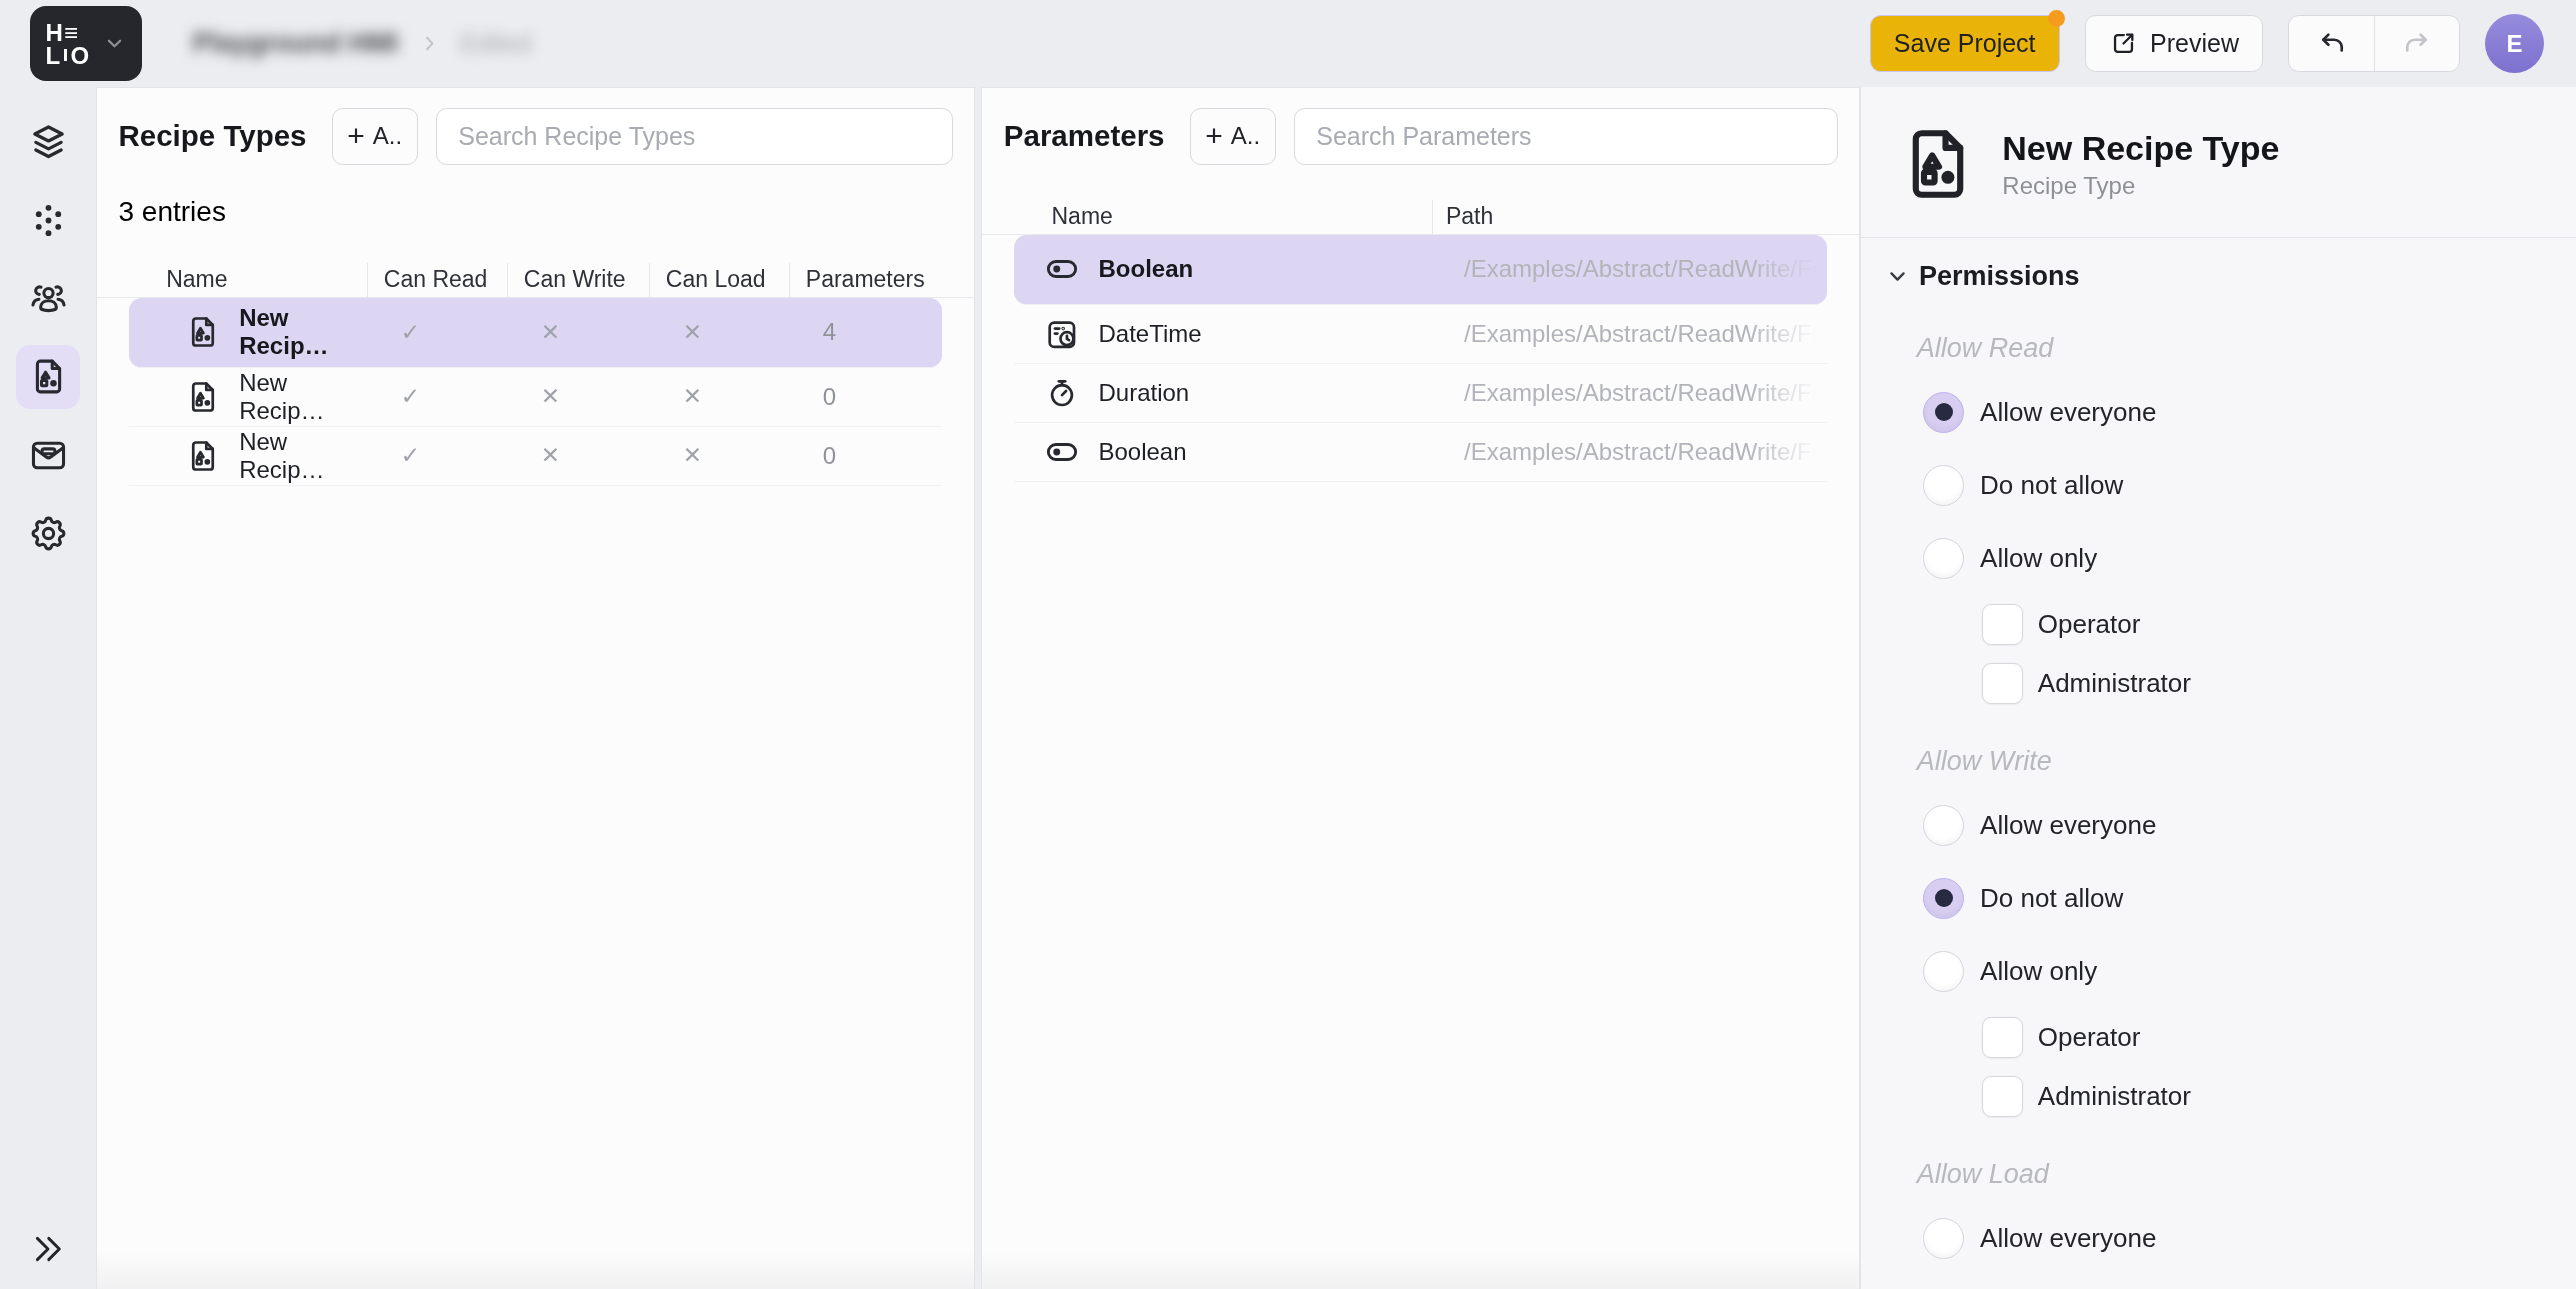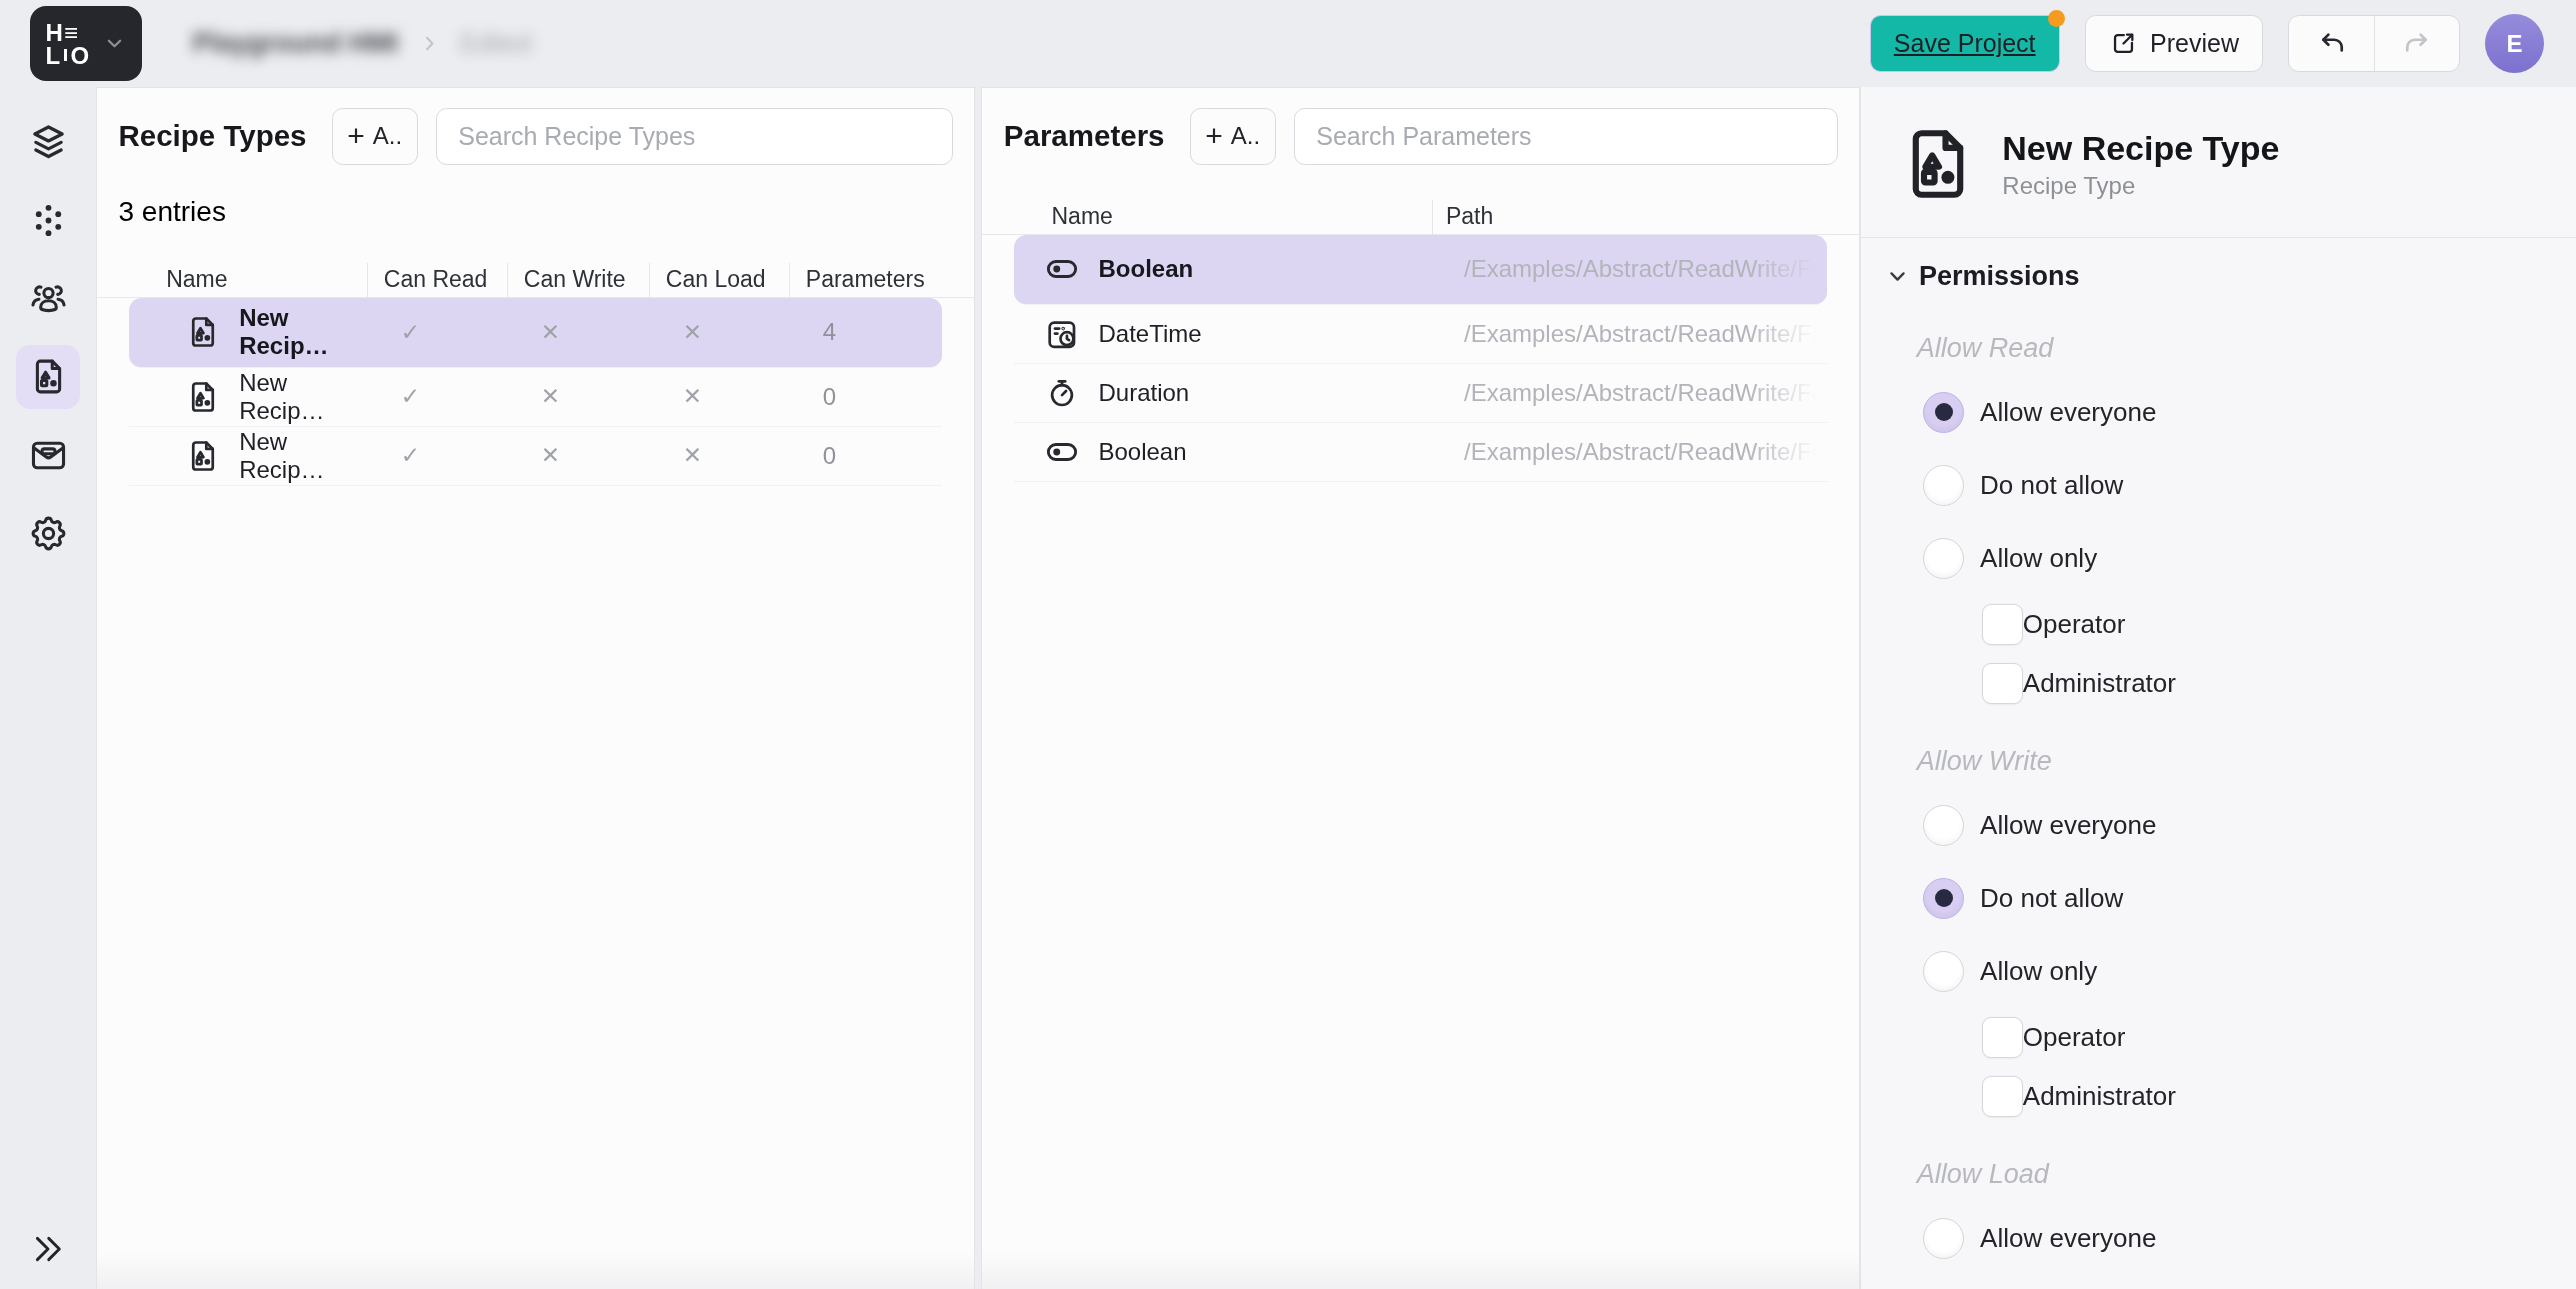--- a/index.html
+++ b/index.html
@@ -22,21 +22,21 @@
   .breadcrumb { display:flex; align-items:center; gap:19.7px; }
   .crumb-project { font-size:27px; font-weight:600; color:#45474d; filter:blur(6.3px); }
   .crumb-status  { font-size:25px; color:#a2a5ab; filter:blur(6.3px); }
   .crumb-sep { width:23px; height:23px; color:#c3c5ca; }
 
   .topbar-right { display:flex; align-items:center; gap:25px; }
   .btn { display:flex; align-items:center; gap:12.5px; height:57px; border-radius:10.7px;
     font-size:25px; color:#1e2025; padding:0 23px; cursor:pointer; background:#fbfbfc;
     border:1.8px solid #d8d9de; }
   .btn svg { width:29px; height:29px; }
-  .btn-save { background:#14b8a6; border-color:#cdc5f0; position:relative; font-weight:500;text-decoration:underline; }
+  .btn-save { background:#eab308; border-color:#cdc5f0; position:relative; font-weight:500; }
   .save-dot { position:absolute; top:-6.3px; right:-6.3px; width:17px; height:17px;
     border-radius:50%; background:#f59b1e; }
   .undo-redo { display:flex; height:57px; border:1.8px solid #d8d9de; border-radius:10.7px;
     background:#fbfbfc; overflow:hidden; }
   .ur-half { width:85px; display:flex; align-items:center; justify-content:center; cursor:pointer; }
   .ur-half + .ur-half { border-left:1.8px solid #e0e1e5; }
   .ur-half svg { width:32px; height:32px; }
   .undo-ic { color:#27292e; }
   .redo-ic { color:#c2c4c9; }
   .avatar { width:59px; height:59px; border-radius:50%; color:#fff; font-size:24px; font-weight:700;
@@ -120,21 +120,21 @@
   .radio-row { display:flex; align-items:center; margin-left:6.3px; margin-top:30px; height:43px;
     gap:16px; cursor:pointer; }
   .radio-row.first { margin-top:27px; }
   .opt-label { font-size:26px; color:#232429; }
   .radio { width:41px; height:41px; border-radius:50%; background:#fff; border:1.8px solid #d4d5d9;
     box-shadow:inset 0 -3.6px 5.4px rgba(20,20,40,.04); display:flex; align-items:center;
     justify-content:center; flex:0 0 41px; }
   .radio.checked { background:#d7cef2; border-color:#beb2ec; }
   .radio.checked::after { content:''; width:18px; height:18px; border-radius:50%; background:#272a40; }
   .check-row { display:flex; align-items:center; margin-left:65px; margin-top:16px; height:43px;
-    cursor:pointer; }
+    gap:15px; cursor:pointer; }
   .check-row.first { margin-top:23px; }
   .checkbox { width:41px; height:41px; border-radius:9px; background:#fff; border:1.8px solid #d7d8dc;
     box-shadow:0 0.9px 1.8px rgba(20,20,40,.05); flex:0 0 41px; }
 
   .hidden-defs { position:absolute; width:0; height:0; overflow:hidden; }
 </style>
 </head>
 <body>
 
 <svg class="hidden-defs" xmlns="http://www.w3.org/2000/svg">

